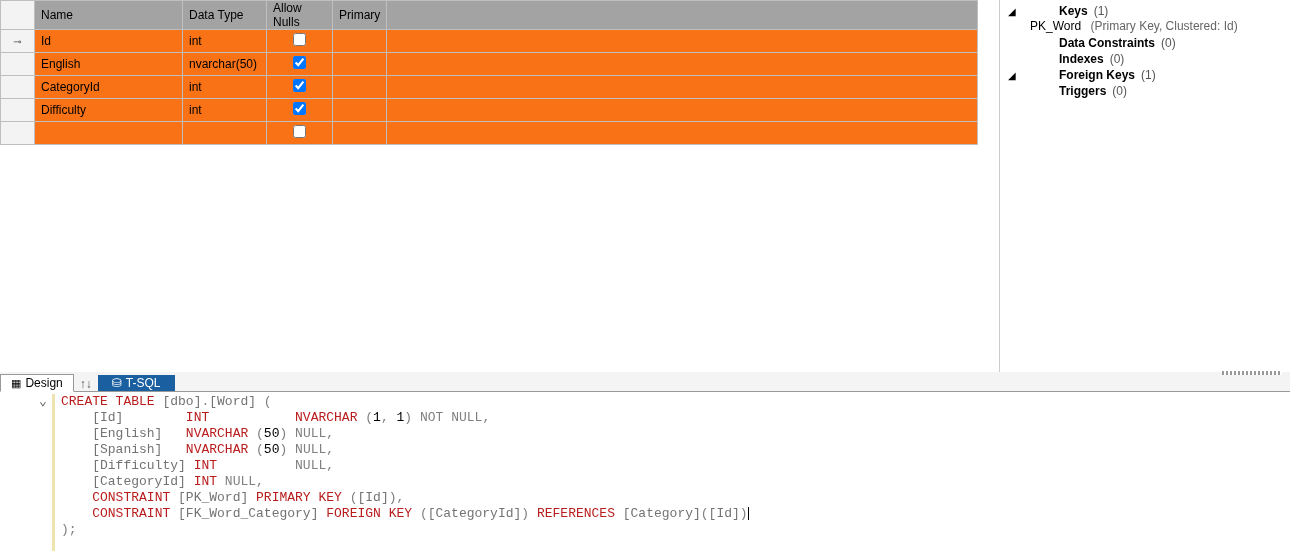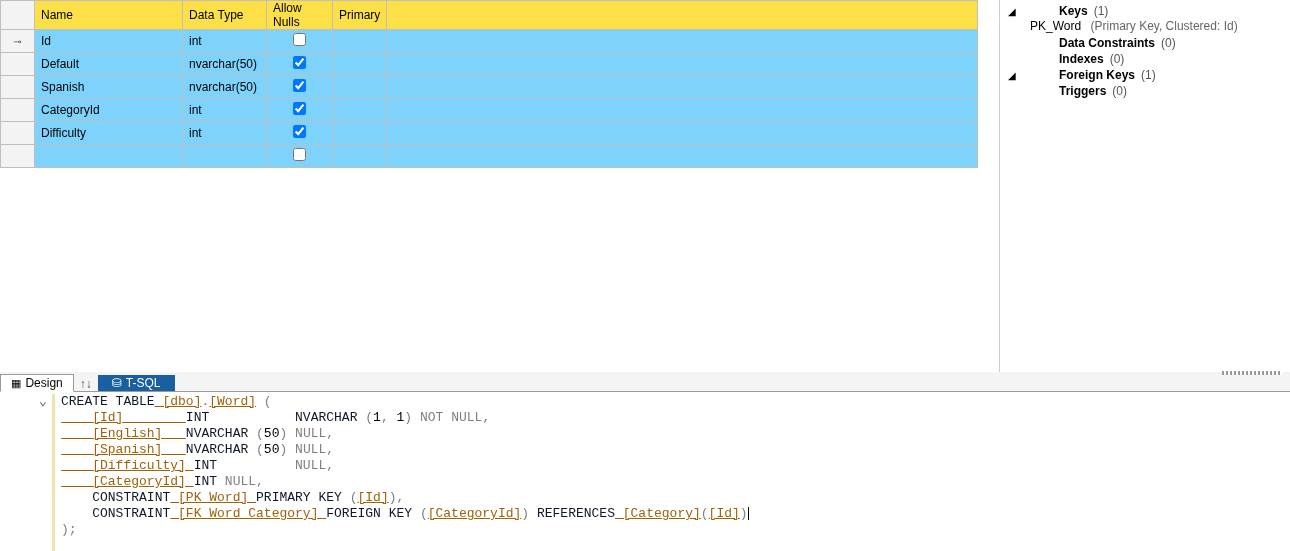--- a/index.html
+++ b/index.html
@@ -9,47 +9,47 @@
   .designer { flex: 1 1 auto; border-right: 1px solid #ccc; overflow: hidden; }
   .side { width: 290px; padding: 4px 8px; font-size: 12px; }
   .side .sec { margin-bottom: 2px; }
   .side .sec .hdr { display: flex; align-items: center; gap: 4px; cursor: default; }
   .side .tri { font-size: 10px; display:inline-block; width:10px; }
   .side .bold { font-weight: 600; padding-left: 37px; }
   .side .count { color: #555; margin-left: 2px; }
   .side .detail { color: #666; margin-left: 6px; margin-top: 32px; }
   .side .child { padding: 1px 0 1px 22px; }
   .grid { border-collapse: collapse; width: 978px; }
-  .grid th, .grid td { border: 1px solid #bfbfbf; background: #7dd3fc; height: 23px; vertical-align: middle; }
-  .grid th { background: #fde047; font-weight: 400; text-align: left; padding: 0 6px; }
+  .grid th, .grid td { border: 1px solid #bfbfbf; background: #f97316; height: 23px; vertical-align: middle; }
+  .grid th { background: #a3a3a3; font-weight: 400; text-align: left; padding: 0 6px; }
   .ghost { background: #f3f3f3 !important; }
   .rowhdr { width: 34px; text-align: center; background: #f3f3f3 !important; }
   .namecol { width: 148px; padding: 0 6px; }
   .dtypecol { width: 84px; padding: 0 6px; }
   .nullcol { width: 66px; text-align: center; }
   .defcol { width: 52px; padding: 0 6px; }
   .restcol { }
   .key-icon { font-size: 10px; color: #555; }
   input.chk { appearance: checkbox; -webkit-appearance: checkbox; width: 13px; height: 13px; }
   .bottom { flex: 0 0 179px; display: flex; flex-direction: column; }
   .tabstrip { display:flex; align-items:flex-end; height: 20px; background:#f4f4f4; border-bottom:1px solid #999; font-size:12px; }
   .tab { padding: 1px 10px; display:flex; align-items:center; gap:4px; cursor:default; }
   .tab.design { background:#fff; border:1px solid #999; border-bottom:1px solid #fff; margin-bottom:-1px; }
   .tab.tsql { background:#1a5fa0; color:#fff; padding:1px 14px; }
   .updown { padding: 0 6px; color:#555; }
   .code { flex:1; display:flex; font-family: Consolas, "Courier New", monospace; font-size: 13px; line-height: 16px; padding: 2px 0 0 0; }
   .gutter { width: 36px; border-right: 0; background:#fff; }
   .foldmark { width:14px; text-align:center; color:#555; }
   .bar { width:3px; background:#eee4b0; margin-left:2px; }
   .ctext { white-space: pre; padding-left: 6px; }
-  .kw { color:#0f172a;margin-top:12px; }
+  .kw { color:#b91c1c;margin-top:12px; }
   .num { color:#000; }
   .gray { color:#808080; }
   .paren { color:#808080; }
-  .ident { color:#a16207;text-decoration:underline; }
+  .ident { color:#737373; }
   .dsgn-ico { font-size:11px; }
   .caret { border-left:1px solid #000; display:inline-block; height:13px; vertical-align:middle; }
   .script-area { position: relative; }
   .drag-handle { position:absolute; right:8px; top:-1px; width:60px; height:4px; background: repeating-linear-gradient(90deg,#999 0 2px,#fff 2px 4px); }
 </style>
 </head>
 <body>
 
 <div class="root">
   <div class="top">
@@ -69,29 +69,21 @@
             <tr>
               <td class="rowhdr ghost"><span class="key-icon">⊸</span></td>
               <td class="namecol">Id</td>
               <td class="dtypecol">int</td>
               <td class="nullcol"><input class="chk" type="checkbox" style=""></td>
               <td class="defcol"></td>
               <td class="restcol"></td>
             </tr>
             <tr>
               <td class="rowhdr ghost"></td>
-              <td class="namecol">Default</td>
-              <td class="dtypecol">nvarchar(50)</td>
-              <td class="nullcol"><input class="chk" type="checkbox" checked="" style=""></td>
-              <td class="defcol"></td>
-              <td class="restcol"></td>
-            </tr>
-            <tr>
-              <td class="rowhdr ghost"></td>
-              <td class="namecol">Spanish</td>
+              <td class="namecol">English</td>
               <td class="dtypecol">nvarchar(50)</td>
               <td class="nullcol"><input class="chk" type="checkbox" checked="" style=""></td>
               <td class="defcol"></td>
               <td class="restcol"></td>
             </tr>
             <tr>
               <td class="rowhdr ghost"></td>
               <td class="namecol">CategoryId</td>
               <td class="dtypecol">int</td>
               <td class="nullcol"><input class="chk" type="checkbox" checked="" style=""></td>

